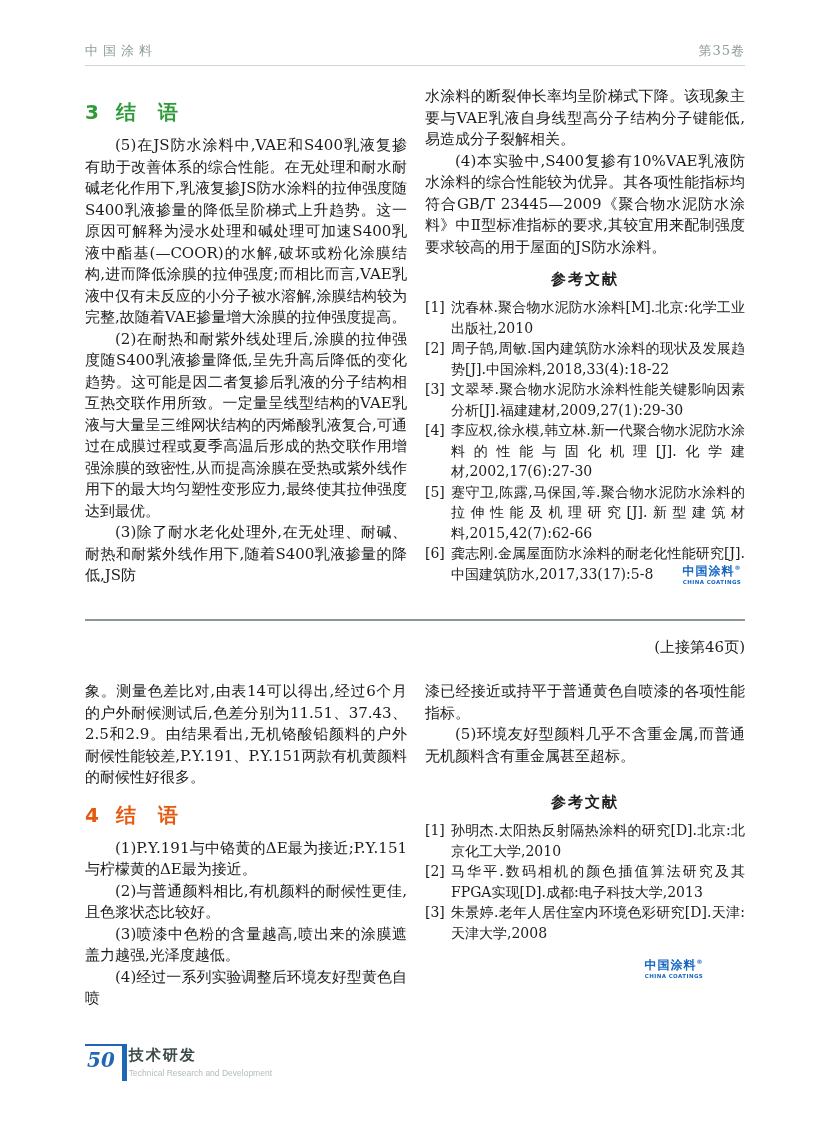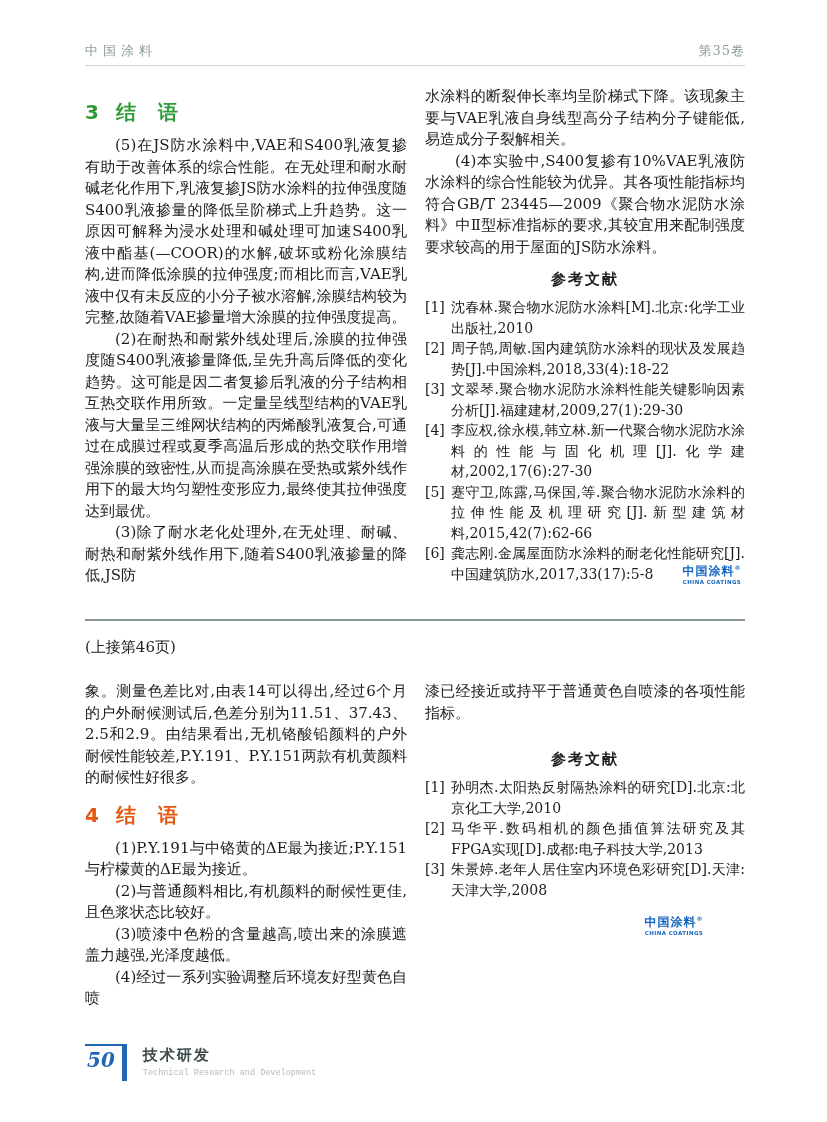--- a/index.html
+++ b/index.html
@@ -93,43 +93,44 @@
   .article-divider {
     margin: 4px 82px 0 85px;
     height: 2px;
     background: #8b9698;
     border: none;
   }
   .cont-note {
     margin: 17px 82px 12px 85px;
     font-size: 15px;
     color: #222;
+    text-align: right;
   }
   
   .page-footer {
     position: absolute;
     left: 85px;
     bottom: 27px;
     display: flex;
     align-items: flex-start;
   }
   .footer-page-num {
     font-family: "DejaVu Serif", "Liberation Serif", serif;
     font-style: italic;
     font-weight: bold;
     font-size: 20px;
     color: #2166b5;
     border-top: 2.5px solid #2166b5;
     padding: 2px 7px 0 2px;
   }
   .footer-bar { width: 5px; height: 37px; background: #2166b5; }
   .footer-labels {
-    padding-left: 16px;
+    padding-left: 2px;
     padding-top: 2px;
-    font-family: Liberation Mono, monospace;
+    font-family: Liberation Sans, sans-serif;
   }
   .footer-cn { font-size: 15px; font-weight: bold; color: #3d4a4a; letter-spacing: 2px; }
   .footer-en { font-size: 8.5px; color: #b2bcbc; margin-top: 3px; }
 </style>
 </head>
 <body>
 
 <div class="page">
 
   <div class="page-header">
@@ -195,20 +196,21 @@
         <div class="sec-heading sec-orange">
           <span class="sec-num">4</span><span>结　语</span>
         </div>
         <p class="indent">(1)P.Y.191与中铬黄的ΔE最为接近;P.Y.151与柠檬黄的ΔE最为接近。</p>
         <p class="indent">(2)与普通颜料相比,有机颜料的耐候性更佳,且色浆状态比较好。</p>
         <p class="indent">(3)喷漆中色粉的含量越高,喷出来的涂膜遮盖力越强,光泽度越低。</p>
         <p class="indent">(4)经过一系列实验调整后环境友好型黄色自喷</p>
       </div>
       <div class="col col-right">
         <p>漆已经接近或持平于普通黄色自喷漆的各项性能指标。</p>
+        <p class="indent">(5)环境友好型颜料几乎不含重金属,而普通无机颜料含有重金属甚至超标。</p>
         <div class="refs" style="margin-top: 26px;">
           <div class="refs-title">参考文献</div>
           <div class="ref">
             <span class="ref-no">[1]</span>
             <span class="ref-text">孙明杰.太阳热反射隔热涂料的研究[D].北京:北京化工大学,2010</span>
           </div>
           <div class="ref">
             <span class="ref-no">[2]</span>
             <span class="ref-text">马华平.数码相机的颜色插值算法研究及其FPGA实现[D].成都:电子科技大学,2013</span>
           </div>

